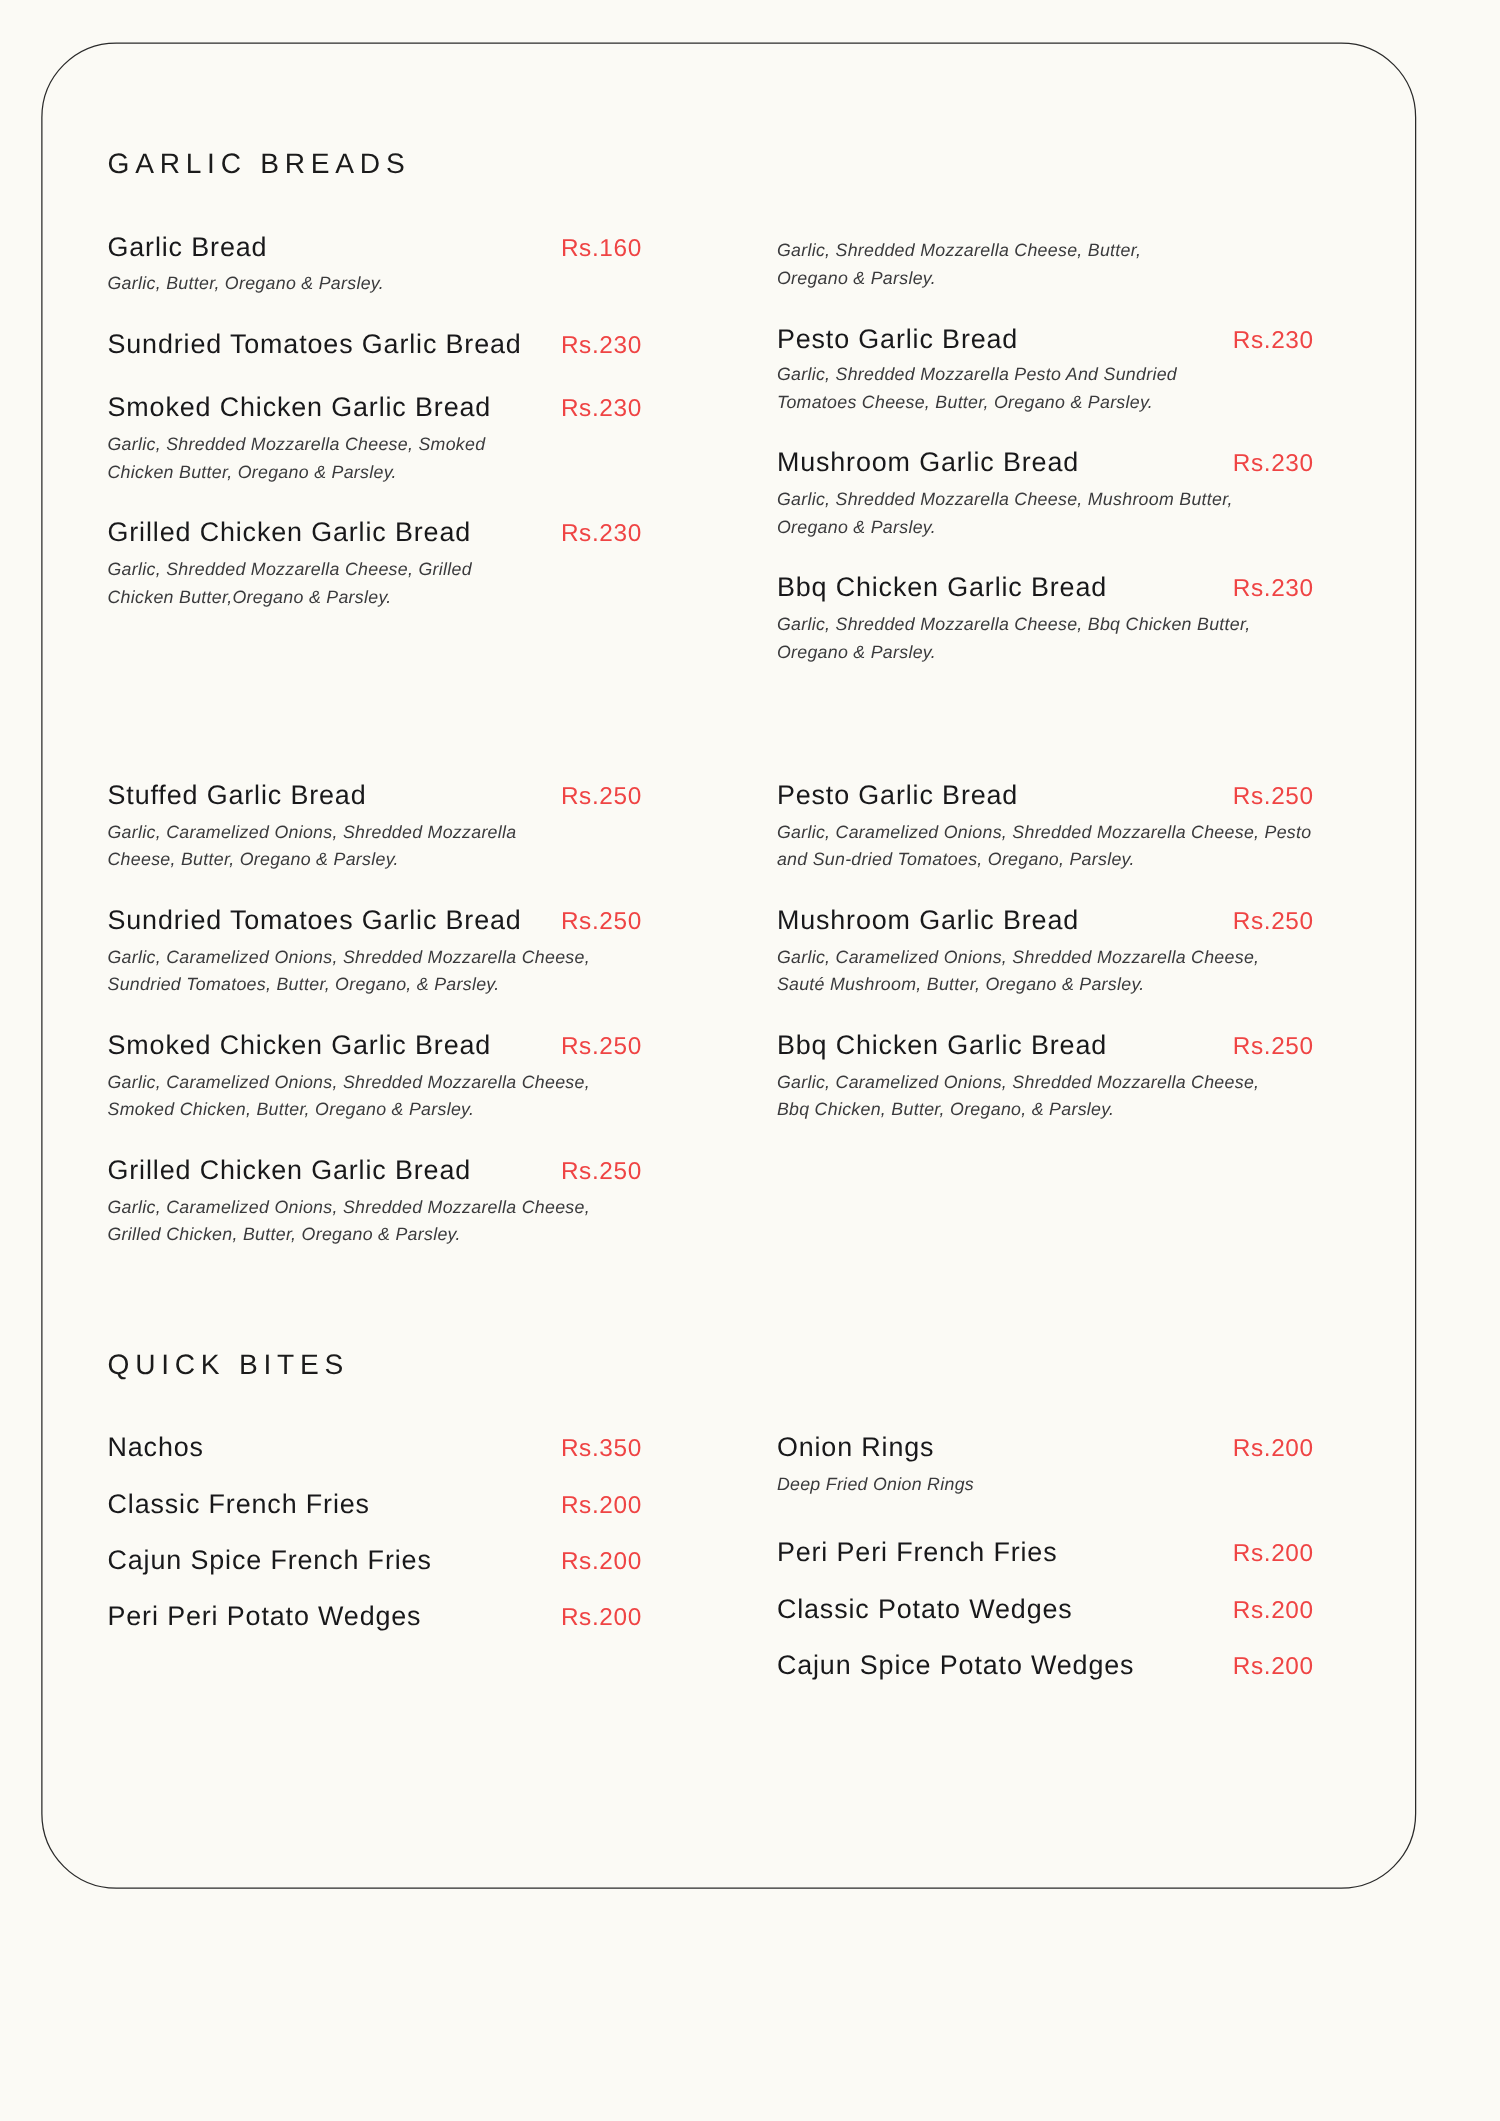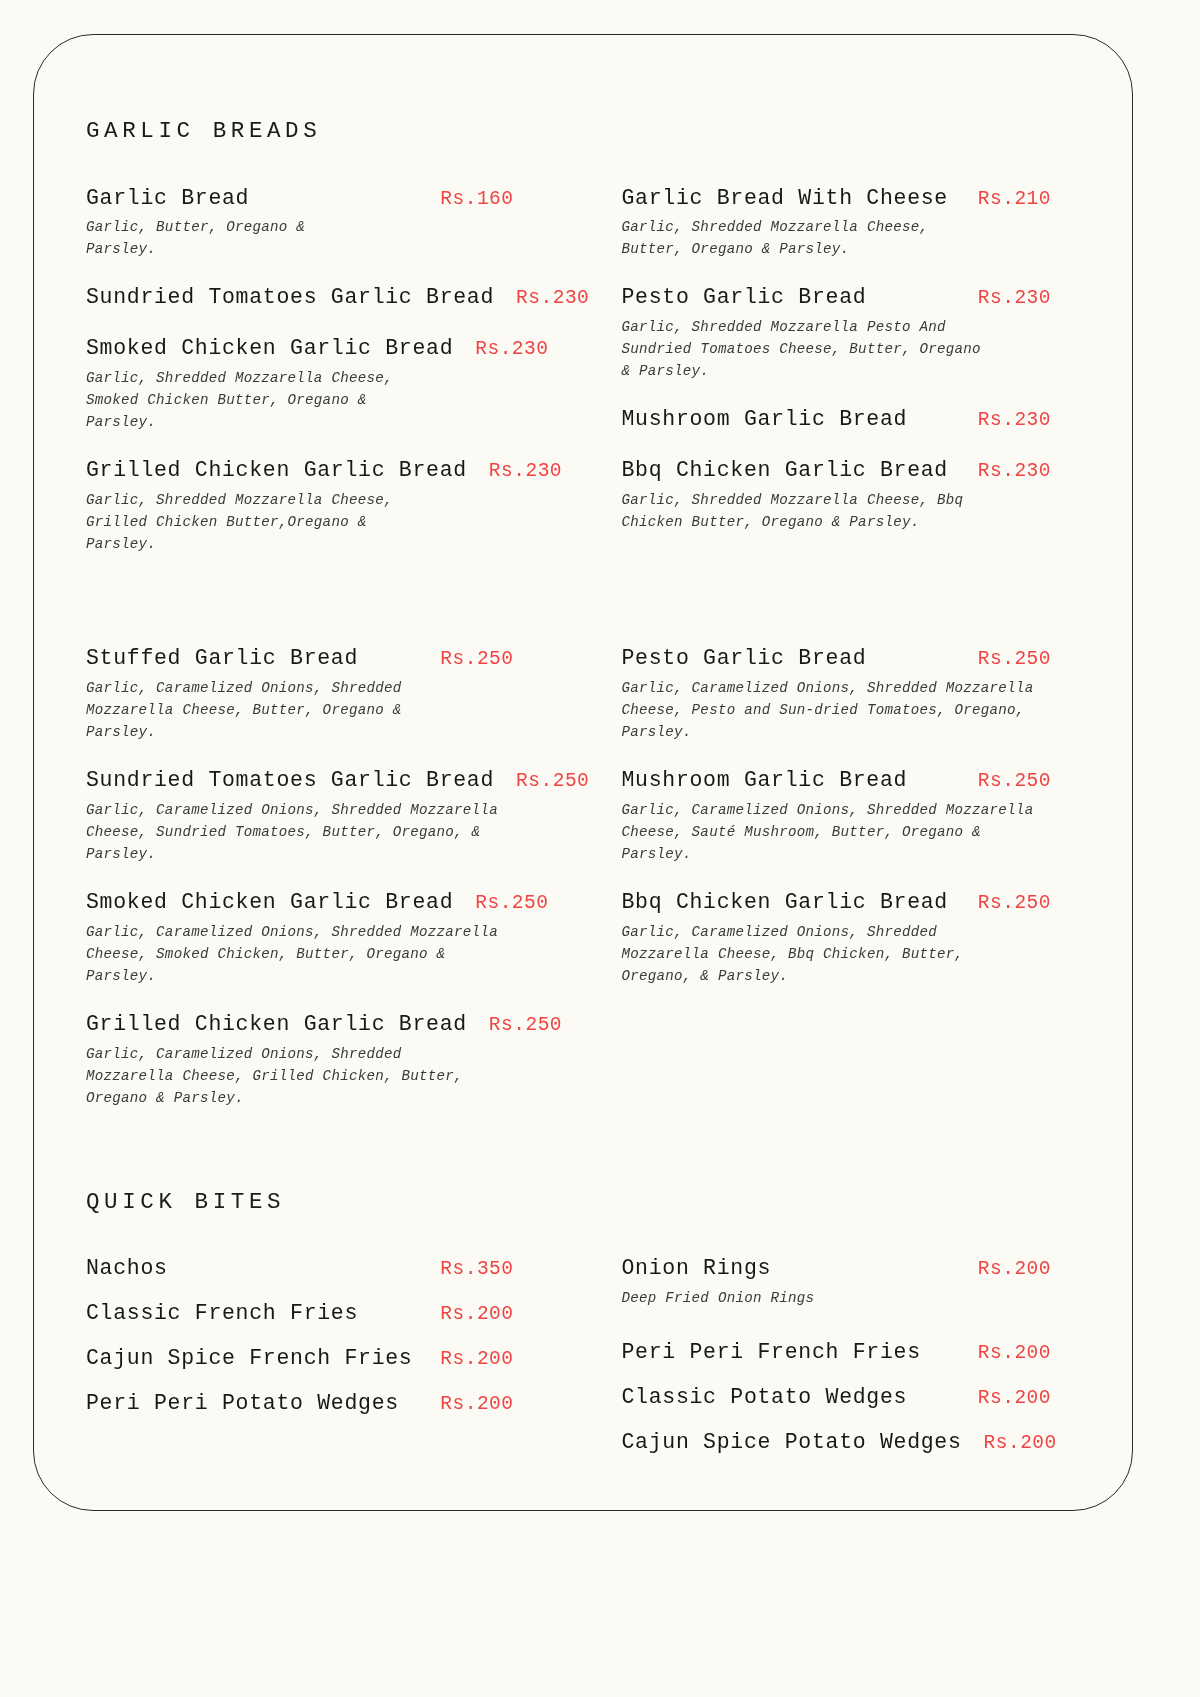--- a/index.html
+++ b/index.html
@@ -15,21 +15,20 @@
     overflow: hidden;
   }
 
   .page {
     position: absolute;
     left: 0;
     top: 0;
     width: 1200px;
     height: 1697px;
     background: #fbfaf5;
-    font-family: Liberation Mono, monospace;
   }
 
   .border-frame {
     position: absolute;
     left: 33px;
     top: 34px;
     width: 1100px;
     height: 1477px;
     border: 1.2px solid #2a2a2a;
     border-radius: 60px;
@@ -153,40 +152,37 @@
               <span class="item-name">Grilled Chicken Garlic Bread</span>
               <span class="item-price">Rs.230</span>
             </div>
             <div class="item-desc" style="max-width:340px">Garlic, Shredded Mozzarella Cheese, Grilled Chicken Butter,Oregano &amp; Parsley.</div>
           </div>
 
         </div>
         <div class="col right">
 
           <div class="item">
-            <div class="item-head">
-              <span class="item-name">Garlic Bread With Cheese</span>
-              <span class="item-price">Rs.210</span>
-            </div>
             <div class="item-desc" style="max-width:352px">Garlic, Shredded Mozzarella Cheese, Butter, Oregano &amp; Parsley.</div>
           </div>
 
           <div class="item">
             <div class="item-head">
               <span class="item-name">Pesto Garlic Bread</span>
               <span class="item-price">Rs.230</span>
             </div>
             <div class="item-desc" style="max-width:375px">Garlic, Shredded Mozzarella Pesto And Sundried Tomatoes Cheese, Butter, Oregano &amp; Parsley.</div>
           </div>
 
           <div class="item">
             <div class="item-head">
               <span class="item-name">Mushroom Garlic Bread</span>
               <span class="item-price">Rs.230</span>
             </div>
+            <div class="item-desc" style="max-width:370px">Garlic, Shredded Mozzarella Cheese, Mushroom Butter, Oregano &amp; Parsley.</div>
           </div>
 
           <div class="item">
             <div class="item-head">
               <span class="item-name">Bbq Chicken Garlic Bread</span>
               <span class="item-price">Rs.230</span>
             </div>
             <div class="item-desc" style="max-width:385px">Garlic, Shredded Mozzarella Cheese, Bbq Chicken Butter, Oregano &amp; Parsley.</div>
           </div>
 

